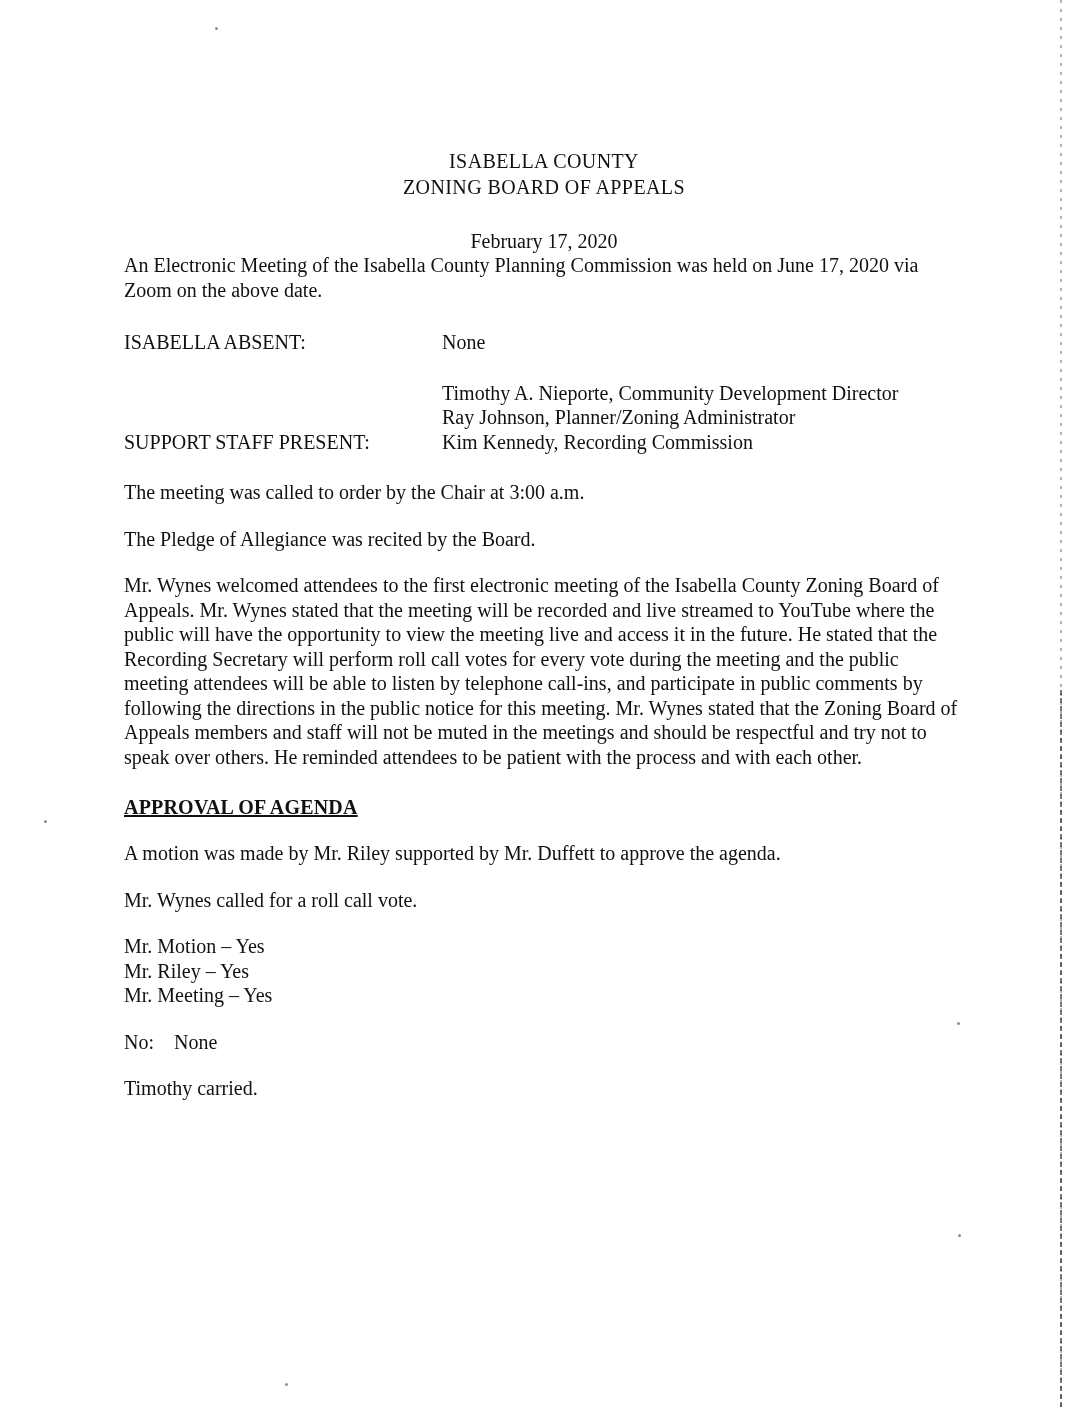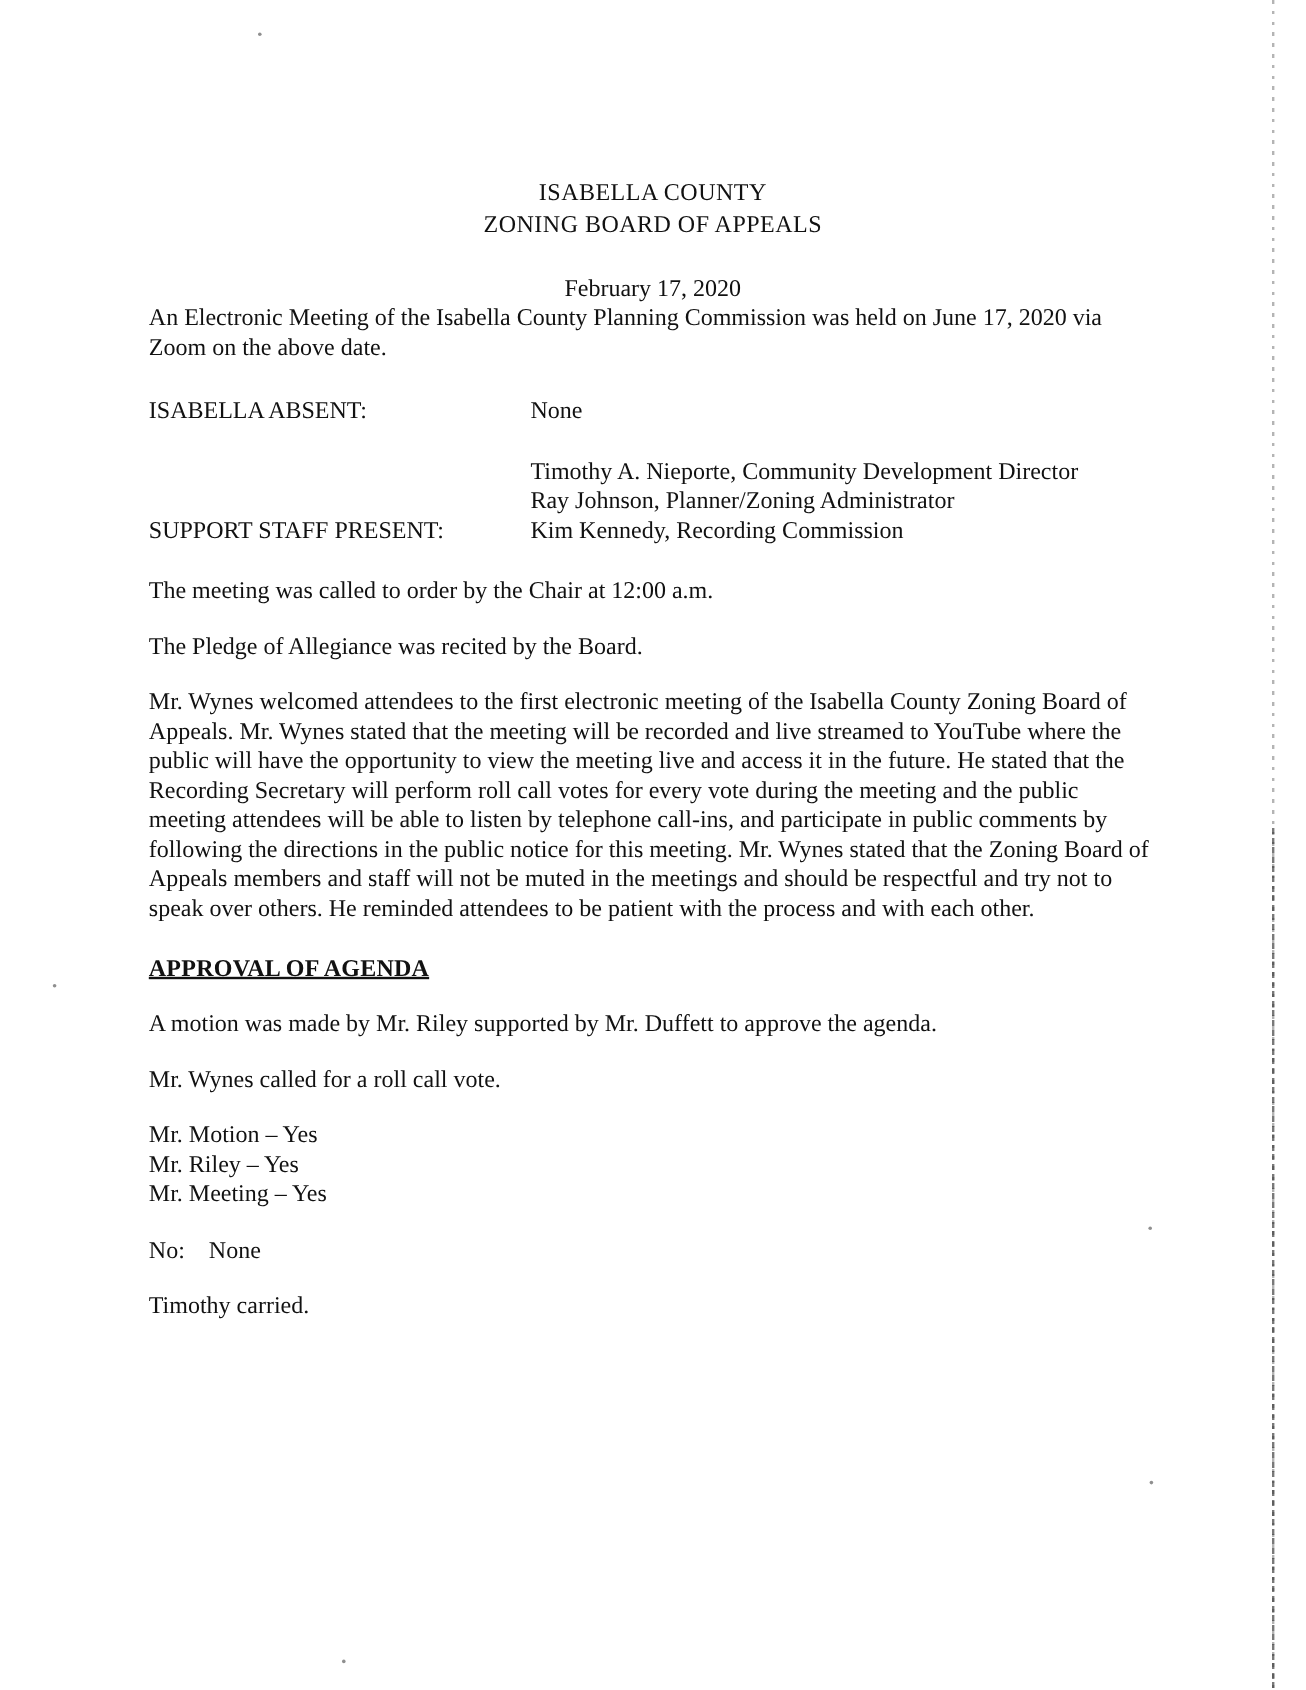--- a/index.html
+++ b/index.html
@@ -169,21 +169,21 @@
         <div class="roster-value">
           <div>Timothy A. Nieporte, Community Development Director</div>
           <div>Ray Johnson, Planner/Zoning Administrator</div>
           <div>Kim Kennedy, Recording Commission</div>
         </div>
       </div>
 
     </div>
 
     <div class="gap-lg"></div>
-    <p class="body-text">The meeting was called to order by the Chair at 12:00 a.m.</p>
+    <p class="body-text">The meeting was called to order by the Chair at 3:00 a.m.</p>
 
     <div class="gap-md"></div>
     <p class="body-text">The Pledge of Allegiance was recited by the Board.</p>
 
     <div class="gap-md"></div>
     <p class="body-text">Mr. Wynes welcomed attendees to the first electronic meeting of the Isabella County Zoning Board of Appeals. Mr. Wynes stated that the meeting will be recorded and live streamed to YouTube where the public will have the opportunity to view the meeting live and access it in the future. He stated that the Recording Secretary will perform roll call votes for every vote during the meeting and the public meeting attendees will be able to listen by telephone call-ins, and participate in public comments by following the directions in the public notice for this meeting. Mr. Wynes stated that the Zoning Board of Appeals members and staff will not be muted in the meetings and should be respectful and try not to speak over others. He reminded attendees to be patient with the process and with each other.</p>
 
     <div class="gap-lg"></div>
     <div>
       <div class="section-heading">APPROVAL OF AGENDA</div>

